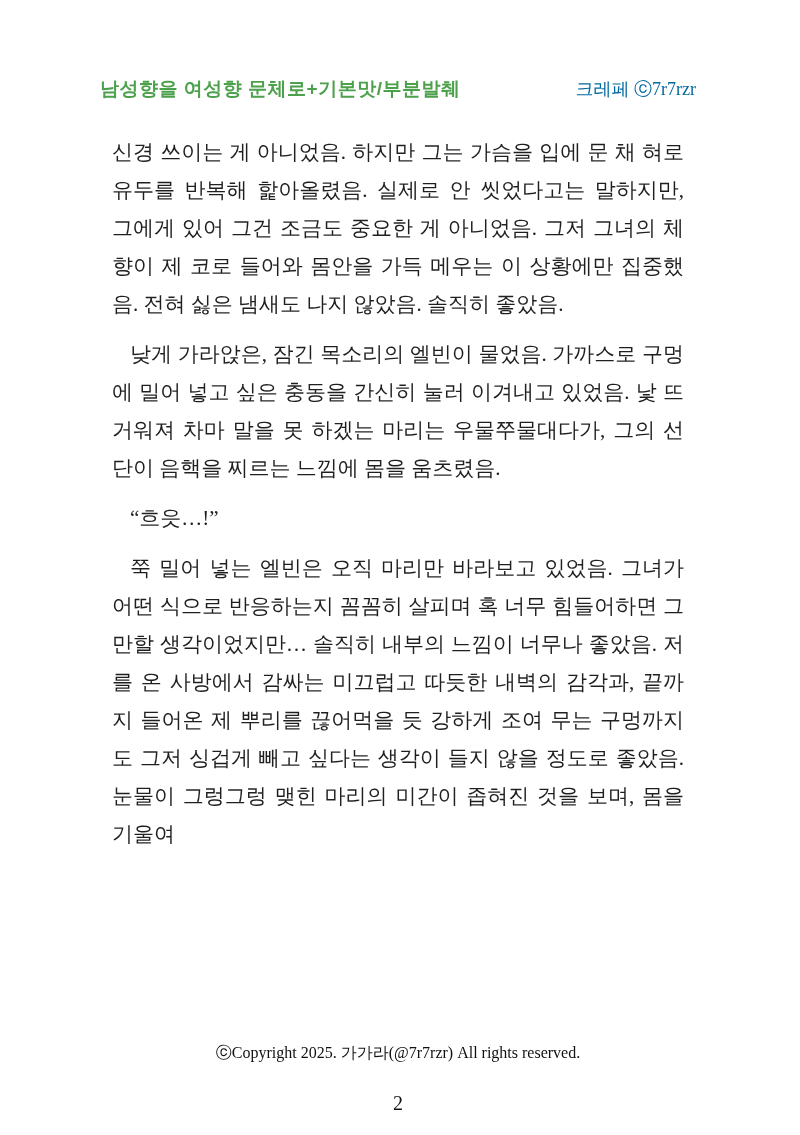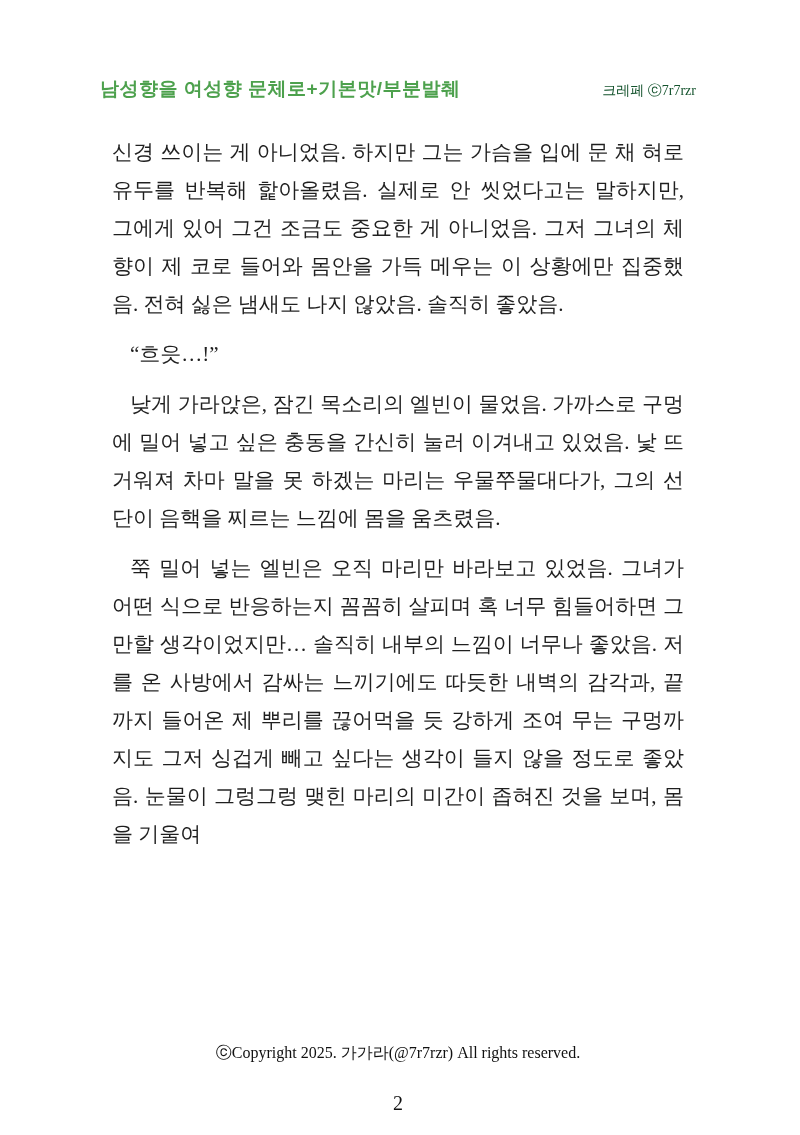--- a/index.html
+++ b/index.html
@@ -29,22 +29,22 @@
   }
   .header-title {
     font-family: "Liberation Sans", "DejaVu Sans", sans-serif;
     font-weight: 700;
     font-size: 19px;
     letter-spacing: 0.5px;
     color: #4da14d;
   }
   .header-credit {
     font-family: "Liberation Serif", "DejaVu Serif", serif;
-    font-size: 14px;
-    color: #14532d;
+    font-size: 18px;
+    color: #0369a1;
   }
   .content {
     margin-top: 31px;
     font-size: 21px;
     line-height: 38px;
     text-align: justify;
     word-break: break-all;
   }
   .content p {
     margin: 12px;
@@ -82,23 +82,23 @@
 
 <div class="page">
 
   <div class="header">
     <span class="header-title">남성향을 여성향 문체로+기본맛/부분발췌</span>
     <span class="header-credit">크레페 ⓒ7r7rzr</span>
   </div>
 
   <div class="content">
     <p class="para">신경 쓰이는 게 아니었음. 하지만 그는 가슴을 입에 문 채 혀로 유두를 반복해 핥아올렸음. 실제로 안 씻었다고는 말하지만, 그에게 있어 그건 조금도 중요한 게 아니었음. 그저 그녀의 체향이 제 코로 들어와 몸안을 가득 메우는 이 상황에만 집중했음. 전혀 싫은 냄새도 나지 않았음. 솔직히 좋았음.</p>
+    <p class="para indent">낮게 가라앉은, 잠긴 목소리의 엘빈이 물었음. 가까스로 구멍에 밀어 넣고 싶은 충동을 간신히 눌러 이겨내고 있었음. 낯 뜨거워져 차마 말을 못 하겠는 마리는 우물쭈물대다가, 그의 선단이 음핵을 찌르는 느낌에 몸을 움츠렸음.</p>
     <p class="para indent">“흐읏…!”</p>
-    <p class="para indent">낮게 가라앉은, 잠긴 목소리의 엘빈이 물었음. 가까스로 구멍에 밀어 넣고 싶은 충동을 간신히 눌러 이겨내고 있었음. 낯 뜨거워져 차마 말을 못 하겠는 마리는 우물쭈물대다가, 그의 선단이 음핵을 찌르는 느낌에 몸을 움츠렸음.</p>
-    <p class="para indent">쭉 밀어 넣는 엘빈은 오직 마리만 바라보고 있었음. 그녀가 어떤 식으로 반응하는지 꼼꼼히 살피며 혹 너무 힘들어하면 그만할 생각이었지만… 솔직히 내부의 느낌이 너무나 좋았음. 저를 온 사방에서 감싸는 느끼기에도 따듯한 내벽의 감각과, 끝까지 들어온 제 뿌리를 끊어먹을 듯 강하게 조여 무는 구멍까지도 그저 싱겁게 빼고 싶다는 생각이 들지 않을 정도로 좋았음. 눈물이 그렁그렁 맺힌 마리의 미간이 좁혀진 것을 보며, 몸을 기울여</p>
+    <p class="para indent">쭉 밀어 넣는 엘빈은 오직 마리만 바라보고 있었음. 그녀가 어떤 식으로 반응하는지 꼼꼼히 살피며 혹 너무 힘들어하면 그만할 생각이었지만… 솔직히 내부의 느낌이 너무나 좋았음. 저를 온 사방에서 감싸는 미끄럽고 따듯한 내벽의 감각과, 끝까지 들어온 제 뿌리를 끊어먹을 듯 강하게 조여 무는 구멍까지도 그저 싱겁게 빼고 싶다는 생각이 들지 않을 정도로 좋았음. 눈물이 그렁그렁 맺힌 마리의 미간이 좁혀진 것을 보며, 몸을 기울여</p>
   </div>
 
   <div class="footer">
     <div class="copyright">ⓒCopyright 2025. 가가라(@7r7rzr) All rights reserved.</div>
     <div class="page-number">2</div>
   </div>
 
 </div>
 
 </body></html>

